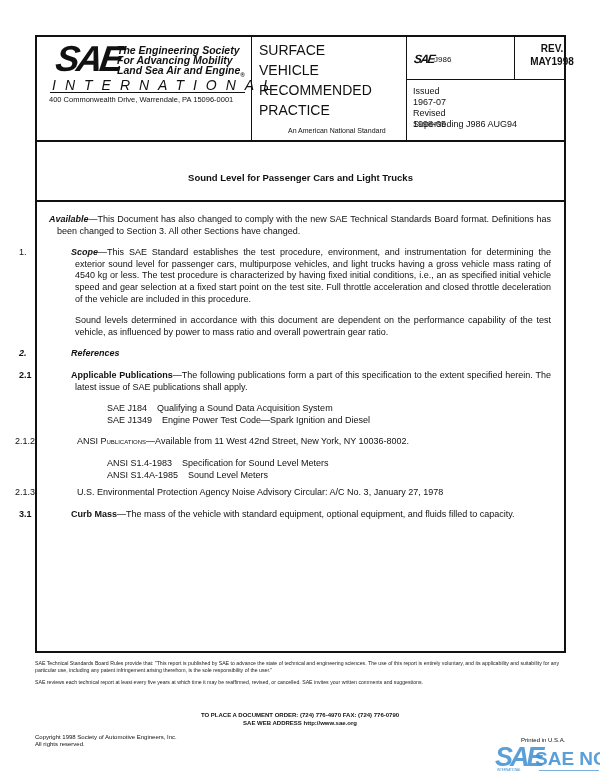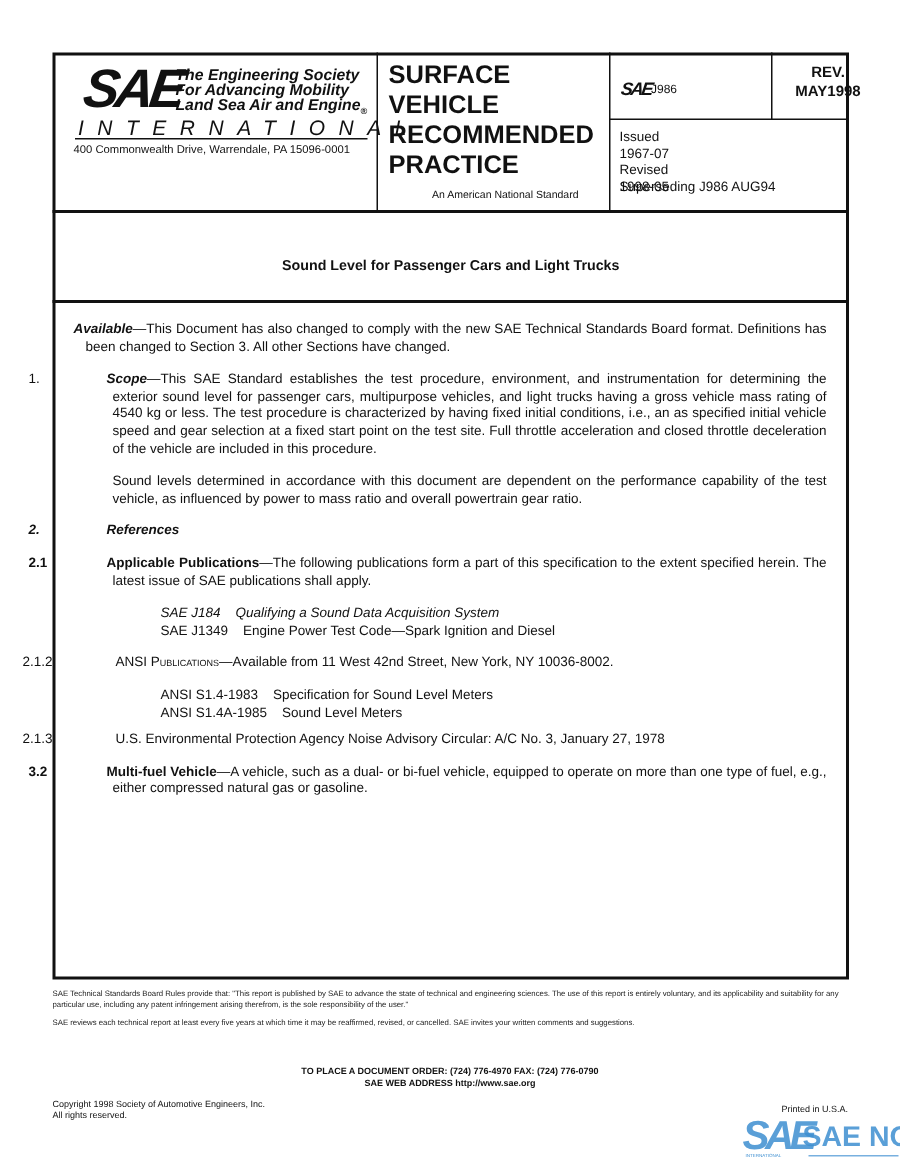--- a/index.html
+++ b/index.html
@@ -12,21 +12,21 @@
 
   
   .sae-logo { left:56px; top:44px; font-family:"Liberation Sans", sans-serif; font-weight:bold; font-style:italic;
               font-size:36px; letter-spacing:-3px; line-height:30px; transform:skewX(-8deg); }
   .tagline { left:117px; top:45px; font-size:10.5px; font-weight:bold; font-style:italic; line-height:10px; }
   .reg { font-size:6px; vertical-align:sub; }
   .intl { left:52px; top:77px; font-size:14px; font-style:italic; letter-spacing:9px; font-weight:normal; }
   .addr-line { left:50px; top:92px; width:195px; height:1px; background:#111; }
   .addr { left:49px; top:95px; font-size:7.5px; }
 
-  .stitle { left:259px; top:40px; font-size:17px; font-weight:bold; line-height:20px; }
+  .stitle { left:259px; top:40px; font-size:14px; font-weight:normal; line-height:20px; }
   .ans { left:288px; top:127px; font-size:7px; }
 
   .sae-small { left:414px; top:52px; font-weight:bold; font-style:italic; font-size:12px; letter-spacing:-1.5px; transform:skewX(-8deg); }
   .docnum { left:434px; top:55px; font-size:8px; }
   .rev { left:516px; top:42px; width:72px; text-align:center; font-size:10px; font-weight:bold; line-height:13px; }
   .dates { left:413px; top:86px; font-size:9px; line-height:11px; }
   .dates .row { display:flex;flex-direction:column; }
   .dates .lbl { width:60px; }
   .super { left:413px; top:119px; font-size:9px; }
 
@@ -110,35 +110,35 @@
     <span class="num" style="font-weight:normal;">1.</span><span class="bi">Scope</span><span>—This SAE Standard establishes the test procedure, environment, and instrumentation for determining the exterior sound level for passenger cars, multipurpose vehicles, and light trucks having a gross vehicle mass rating of 4540 kg or less.  The test procedure is characterized by having fixed initial conditions, i.e., an as specified initial vehicle speed and gear selection at a fixed start point on the test site.  Full throttle acceleration and closed throttle deceleration of the vehicle are included in this procedure.</span>
   </p>
   <p class="p" style="padding-left:26px;">Sound levels determined in accordance with this document are dependent on the performance capability of the test vehicle, as influenced by power to mass ratio and overall powertrain gear ratio.</p>
   <p class="p hanging">
     <span class="num bi">2.</span><span class="bi">References</span>
   </p>
   <p class="p hanging">
     <span class="num">2.1</span><span class="b">Applicable Publications</span><span>—The following publications form a part of this specification to the extent specified herein.  The latest issue of SAE publications shall apply.</span>
   </p>
   <div class="ref">
-    <div style="white-space:pre;font-style:italic;">SAE J184    Qualifying a Sound Data Acquisition System</div>
+    <div style="white-space:pre;">SAE J184    Qualifying a Sound Data Acquisition System</div>
     <div style="white-space:pre;">SAE J1349    Engine Power Test Code—Spark Ignition and Diesel</div>
   </div>
   <p class="p hanging2">
     <span class="num-n">2.1.2</span><span class="sc">ANSI Publications</span><span>—Available from 11 West 42nd Street, New York, NY 10036-8002.</span>
   </p>
   <div class="ref" style="margin-bottom:6px;">
     <div style="white-space:pre;">ANSI S1.4-1983    Specification for Sound Level Meters</div>
     <div style="white-space:pre;">ANSI S1.4A-1985    Sound Level Meters</div>
   </div>
   <p class="p hanging2">
     <span class="num-n">2.1.3</span><span>U.S. Environmental Protection Agency Noise Advisory Circular: A/C No. 3, January 27, 1978</span>
   </p>
   <p class="p hanging">
-    <span class="num">3.2</span><span class="b">Multi-fuel Vehicle</span><span>—A vehicle, such as a dual- or bi-fuel vehicle, equipped to operate on more than one type of fuel, e.g., either compressed natural gas or gasoline.</span>
+    <span class="num">3.1</span><span class="b">Curb Mass</span><span>—The mass of the vehicle with standard equipment, optional equipment, and fluids filled to capacity.</span>
   </p>
 </div>
 
 <div class="abs fine">
   <div style="margin-bottom:5px;">SAE Technical Standards Board Rules provide that: "This report is published by SAE to advance the state of technical and engineering sciences. The use of this report is entirely voluntary, and its applicability and suitability for any particular use, including any patent infringement arising therefrom, is the sole responsibility of the user."</div>
   <div>SAE reviews each technical report at least every five years at which time it may be reaffirmed, revised, or cancelled. SAE invites your written comments and suggestions.</div>
 </div>
 <div class="abs order">
   <div>TO PLACE A DOCUMENT ORDER: (724) 776-4970 FAX: (724) 776-0790</div>
   <div>SAE WEB ADDRESS  http://www.sae.org</div>

